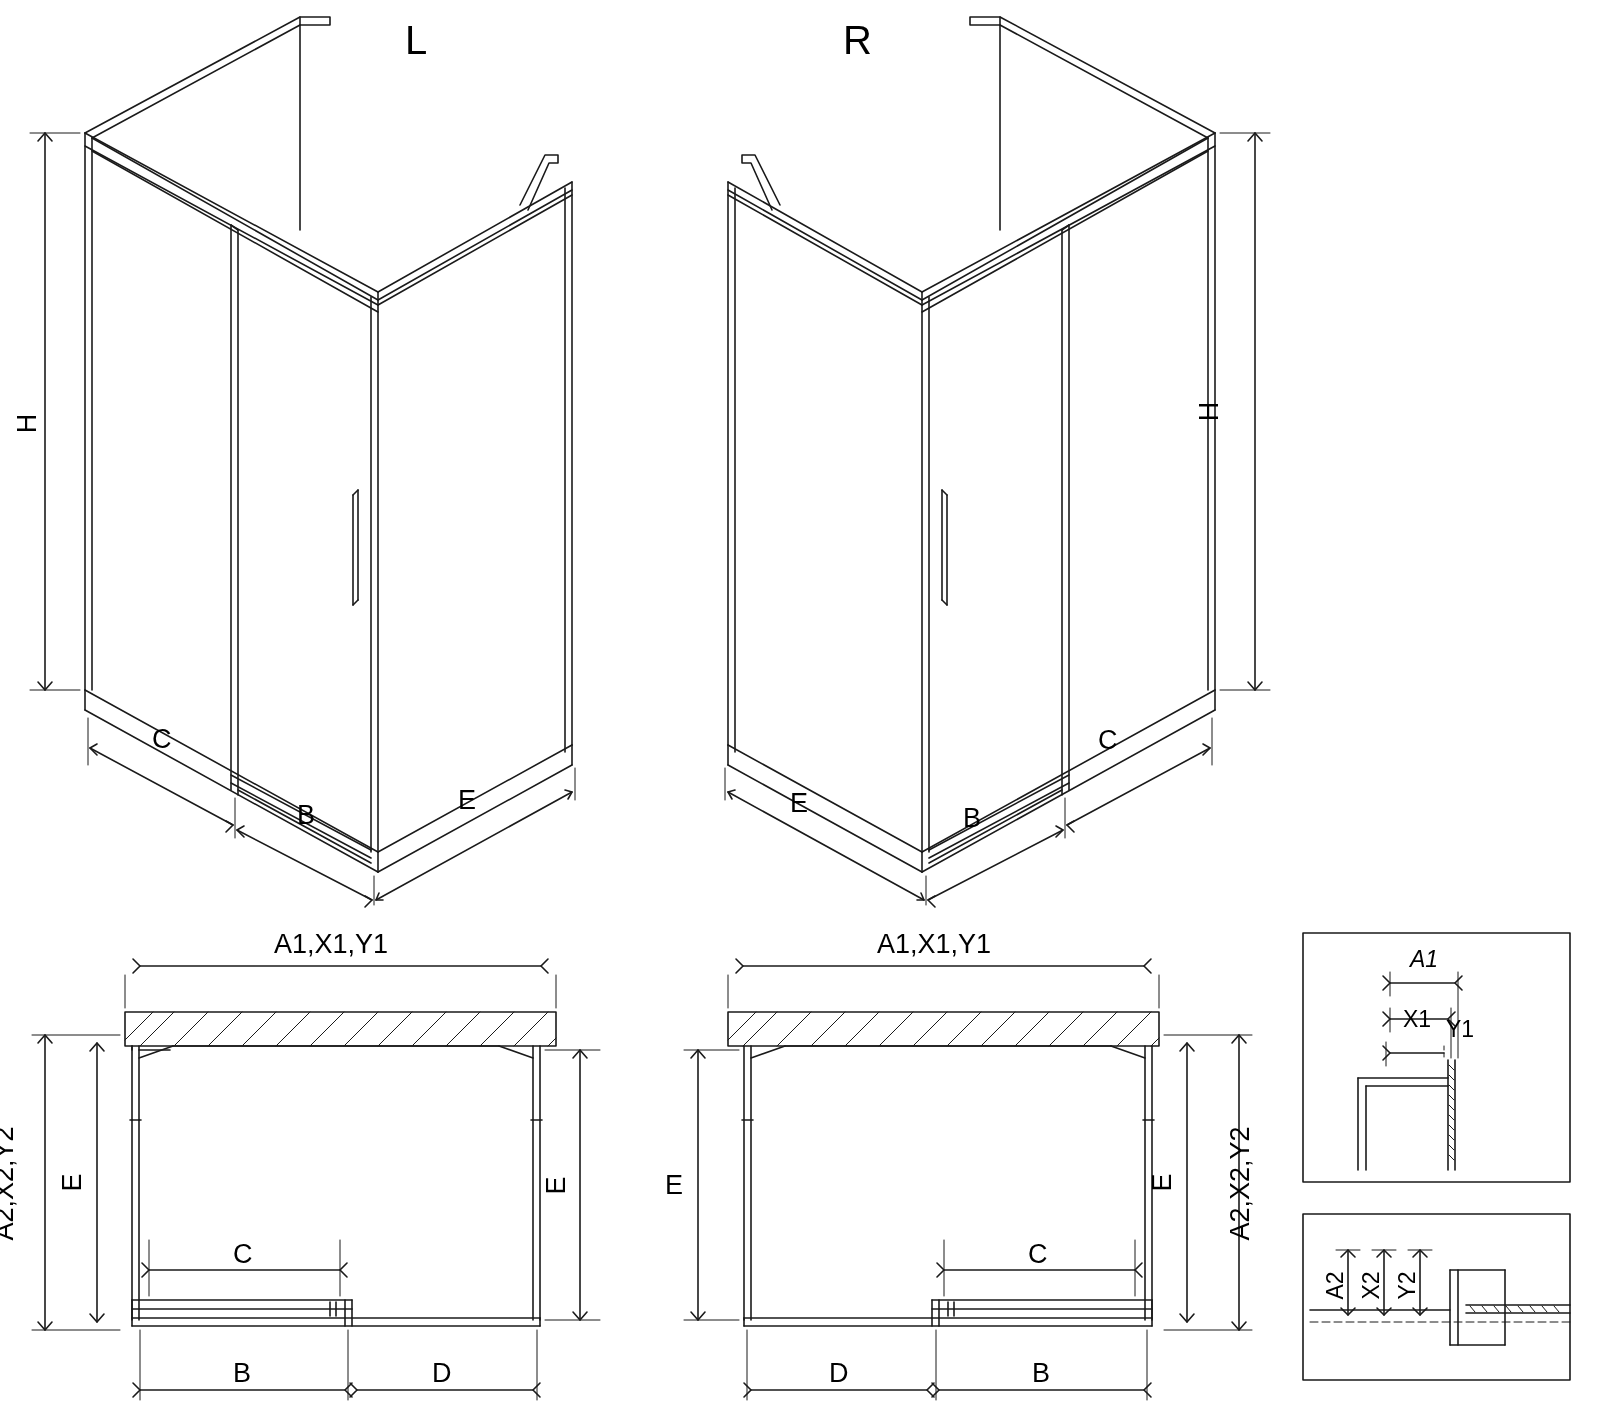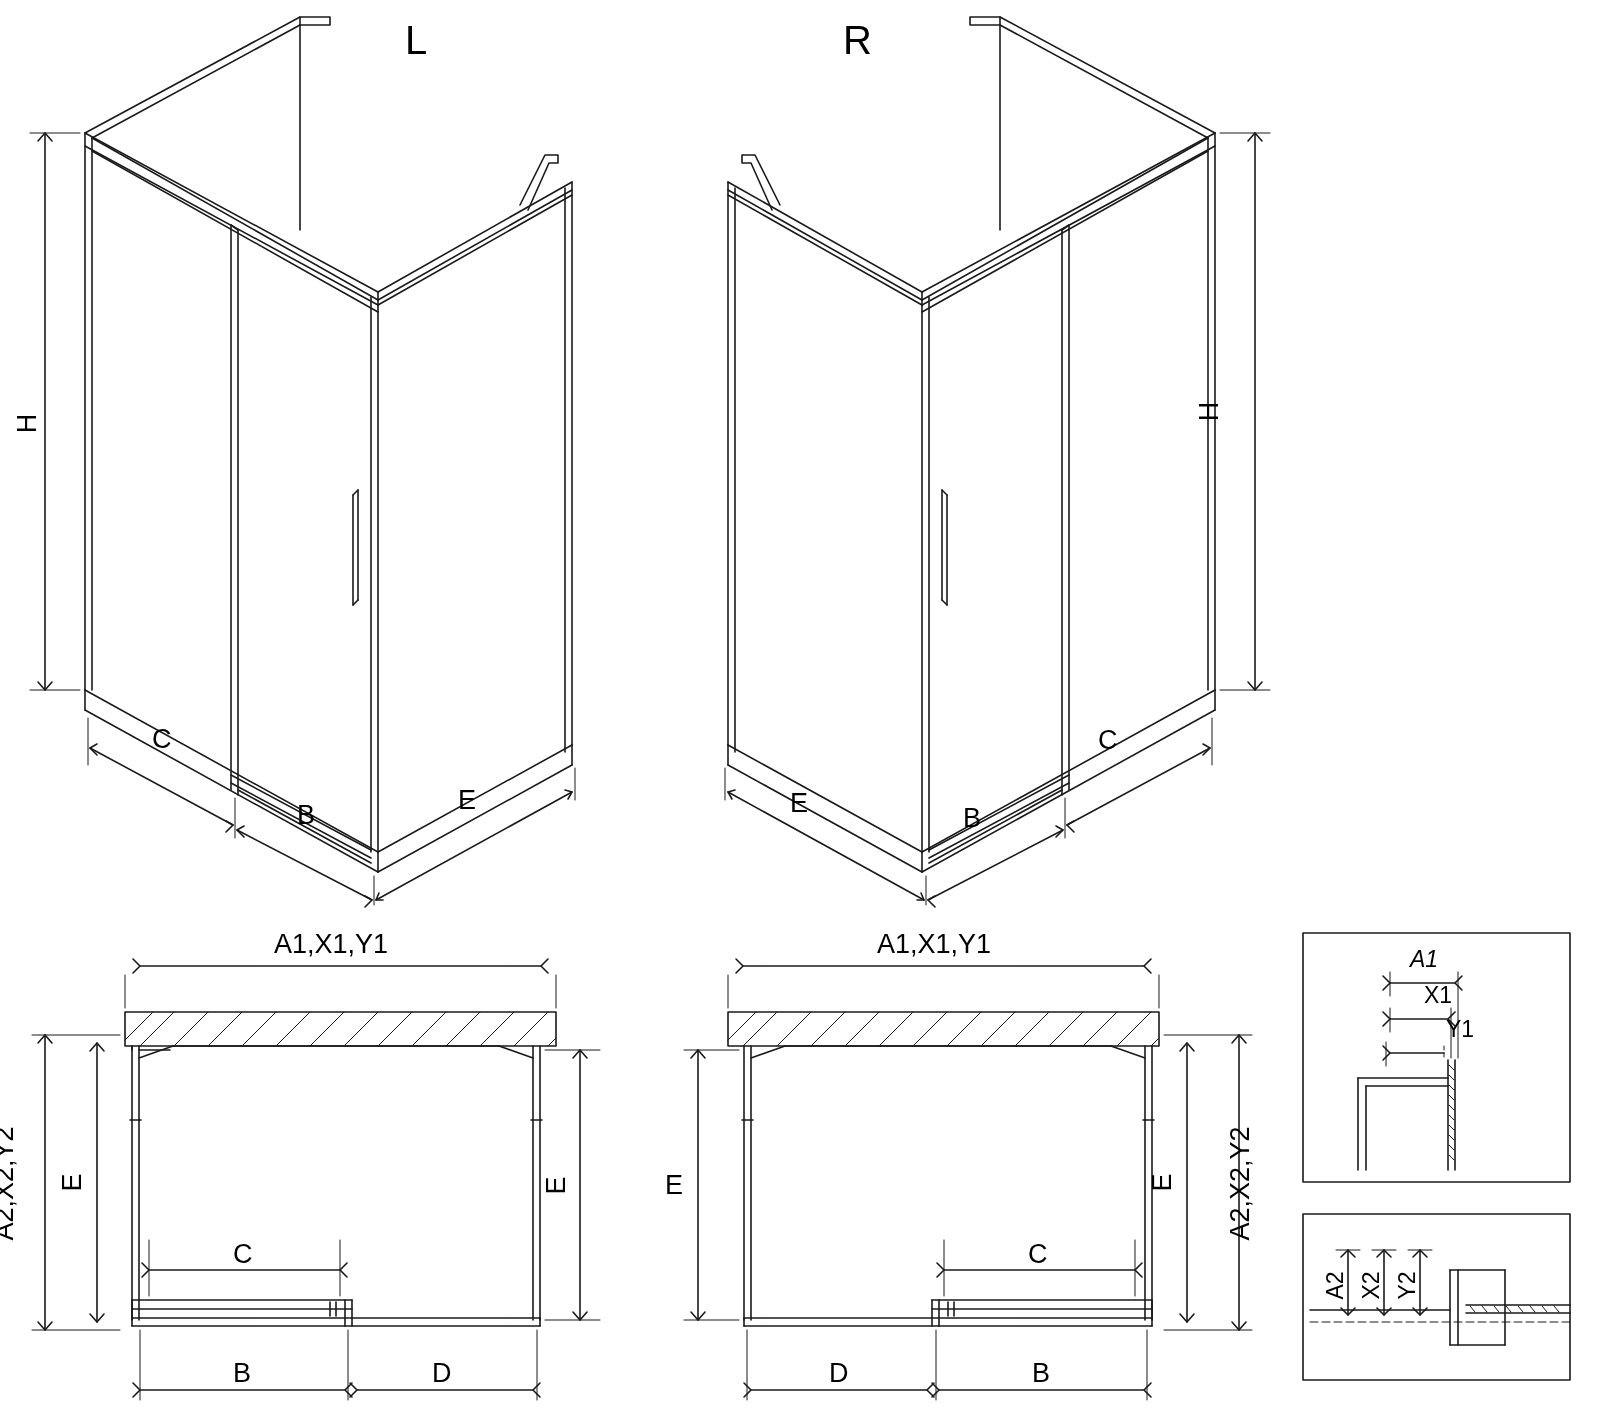--- a/index.html
+++ b/index.html
@@ -426,20 +426,20 @@
 
 <div class="lbl dim" style="left:877px;top:929px;">A1,X1,Y1</div>
 <div class="lbl dim vert" style="left:1183px;top:1168px;transform:rotate(-90deg);">A2,X2,Y2</div>
 <div class="lbl dim vert" style="left:1153px;top:1167px;transform:rotate(-90deg);">E</div>
 <div class="lbl dim vert" style="left:665px;top:1170px;">E</div>
 <div class="lbl dim" style="left:1028px;top:1239px;">C</div>
 <div class="lbl dim" style="left:1032px;top:1358px;">B</div>
 <div class="lbl dim" style="left:829px;top:1358px;">D</div>
 
 <div class="lbl dimsm" style="left:1410px;top:946px;font-style:italic;">A1</div>
-<div class="lbl dimsm" style="left:1403px;top:982px;margin-left:21px;">X1</div>
+<div class="lbl dimsm" style="left:1403px;top:1006px;">X1</div>
 <div class="lbl dimsm" style="left:1446px;top:1016px;">Y1</div>
 
 <div class="lbl dimsm vert" style="left:1321px;top:1272px;transform:rotate(-90deg);">A2</div>
 <div class="lbl dimsm vert" style="left:1357px;top:1272px;transform:rotate(-90deg);">X2</div>
 <div class="lbl dimsm vert" style="left:1393px;top:1272px;transform:rotate(-90deg);">Y2</div>
 
 </div>
 
 </body></html>

